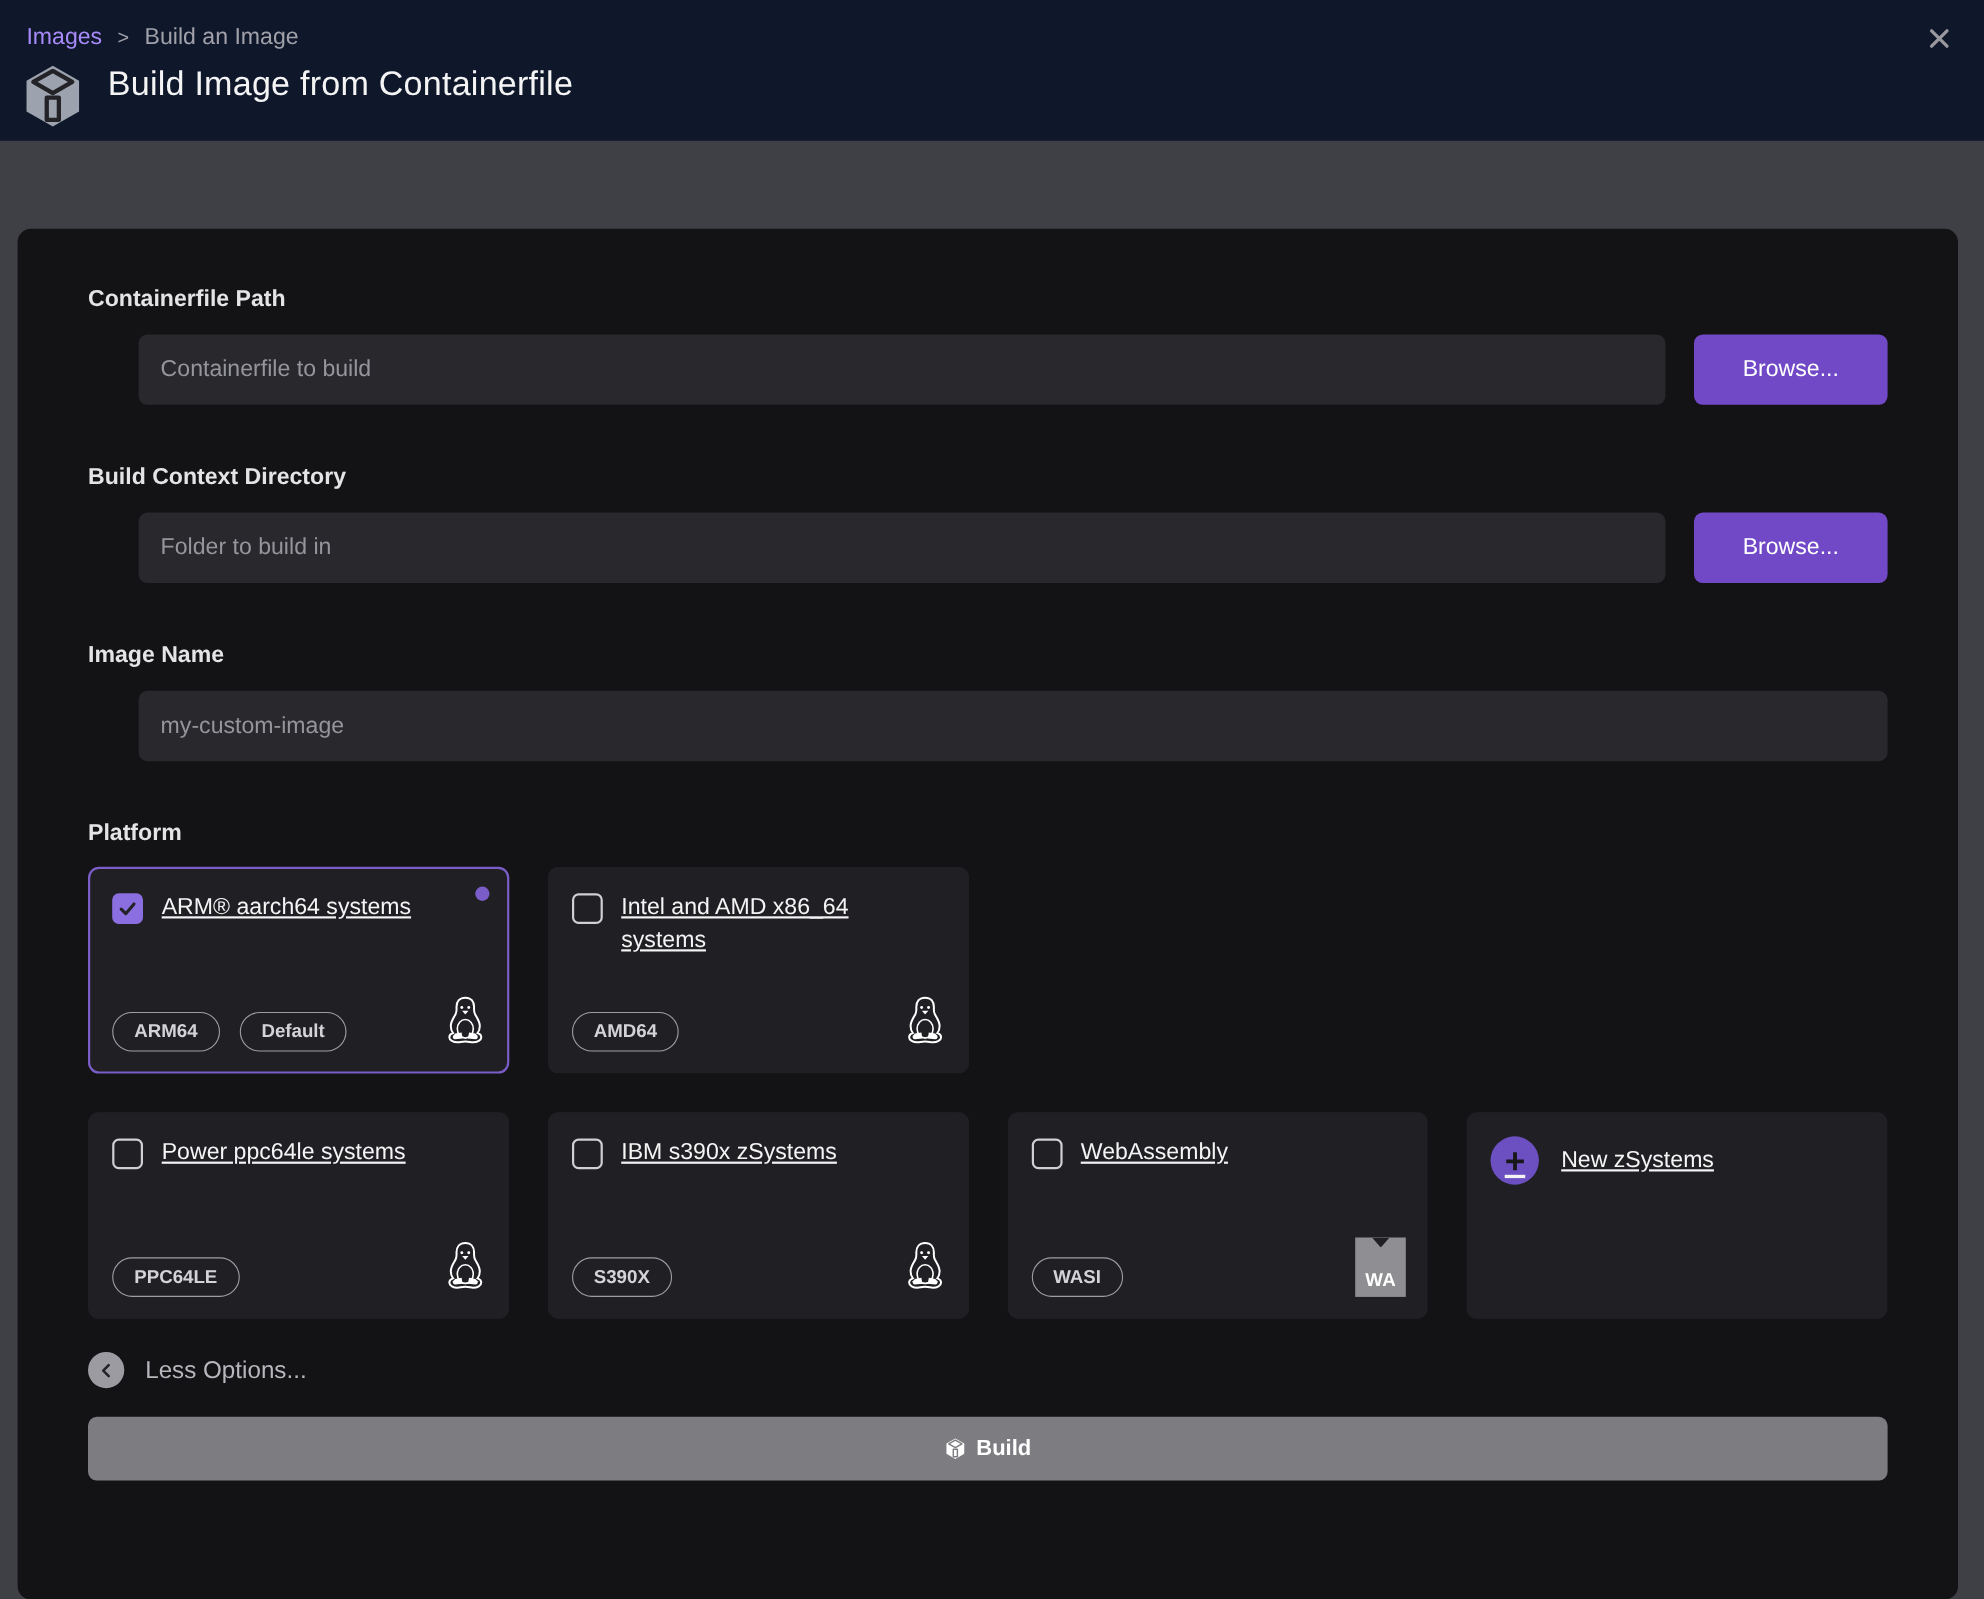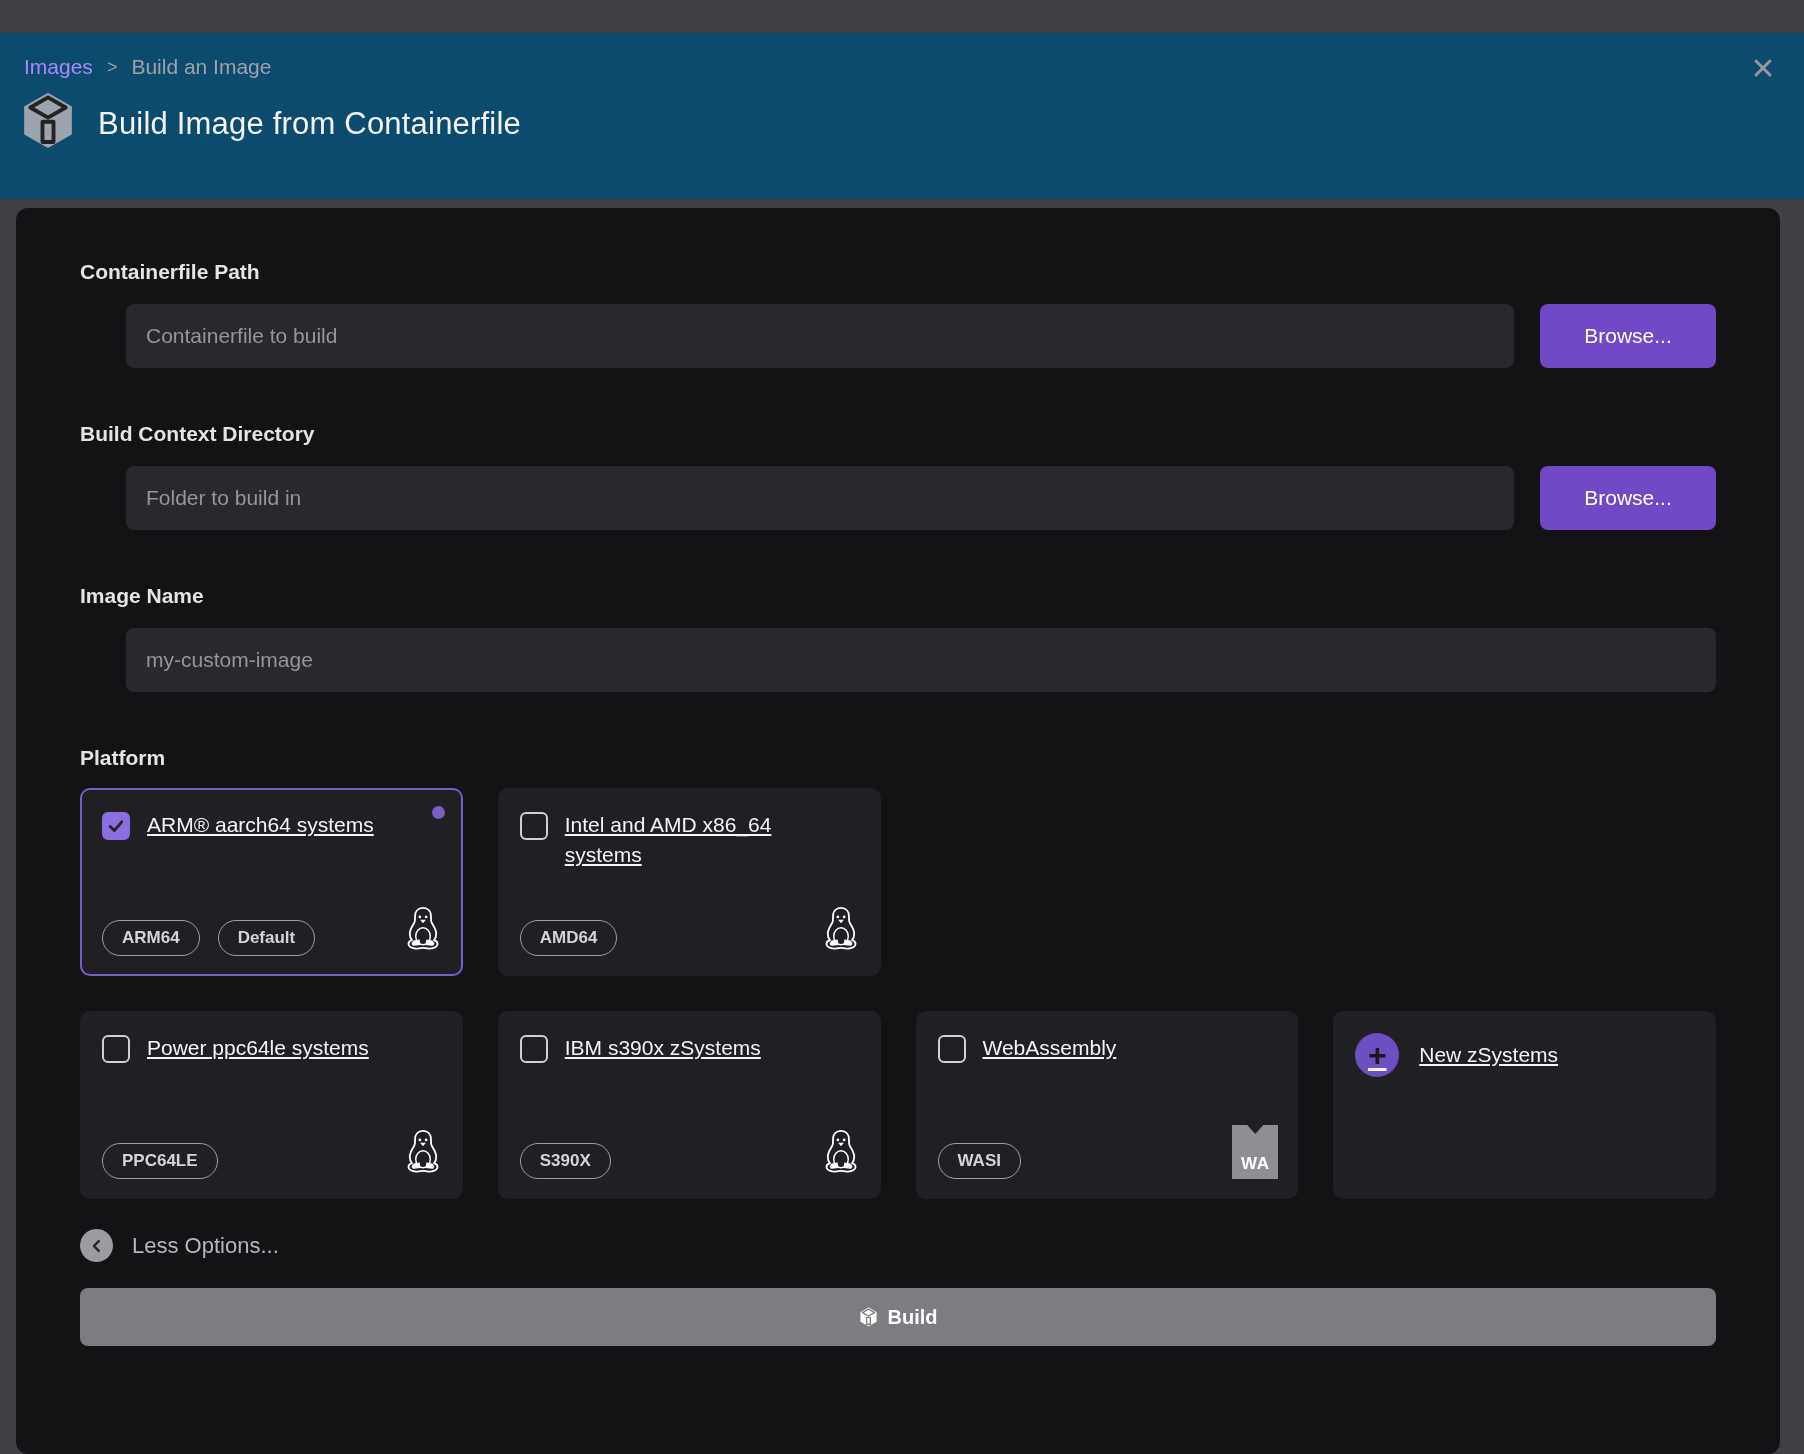--- a/index.html
+++ b/index.html
@@ -6,39 +6,38 @@
   html,body { width:1804px; height:1454px; overflow:hidden; }
   body {
     background:#3f3f46;
     font-family:"Liberation Sans", sans-serif;
     position:relative;
     color:#f4f4f5;
   }
 
   
   .header {
-    position:absolute; top:0; left:0; width:1804px; height:166px;
-    background:#0c4a6e;
-    margin-top:33px;
+    position:absolute; top:0; left:0; width:1804px; height:128px;
+    background:#0f172a;
   }
   .breadcrumb {
     position:absolute; top:22px; left:24px;
     font-size:21px; display:flex; gap:14px; align-items:center;
   }
   .breadcrumb .bc-link { color:#a78bfa; cursor:pointer; }
   .breadcrumb .bc-sep  { color:#a1a1aa; font-size:18px; }
   .breadcrumb .bc-cur  { color:#a1a1aa; }
   .close-x {
     position:absolute; top:20px; right:26px;
     width:30px; height:30px; cursor:pointer;
     display:flex; align-items:center; justify-content:center;
   }
   .title-row {
     position:absolute; top:58px; left:20px;
-    display:flex; align-items:center; gap:22px;
+    display:flex; gap:22px;
   }
   .title-row h1 { font-size:31px; font-weight:500; color:#f4f4f5; letter-spacing:.2px; }
 
   
   .panel {
     position:absolute; top:208px; left:16px;
     width:1764px; height:1246px;
     background:#131316; border-radius:12px;
     padding:52px 64px 40px 64px;
   }

